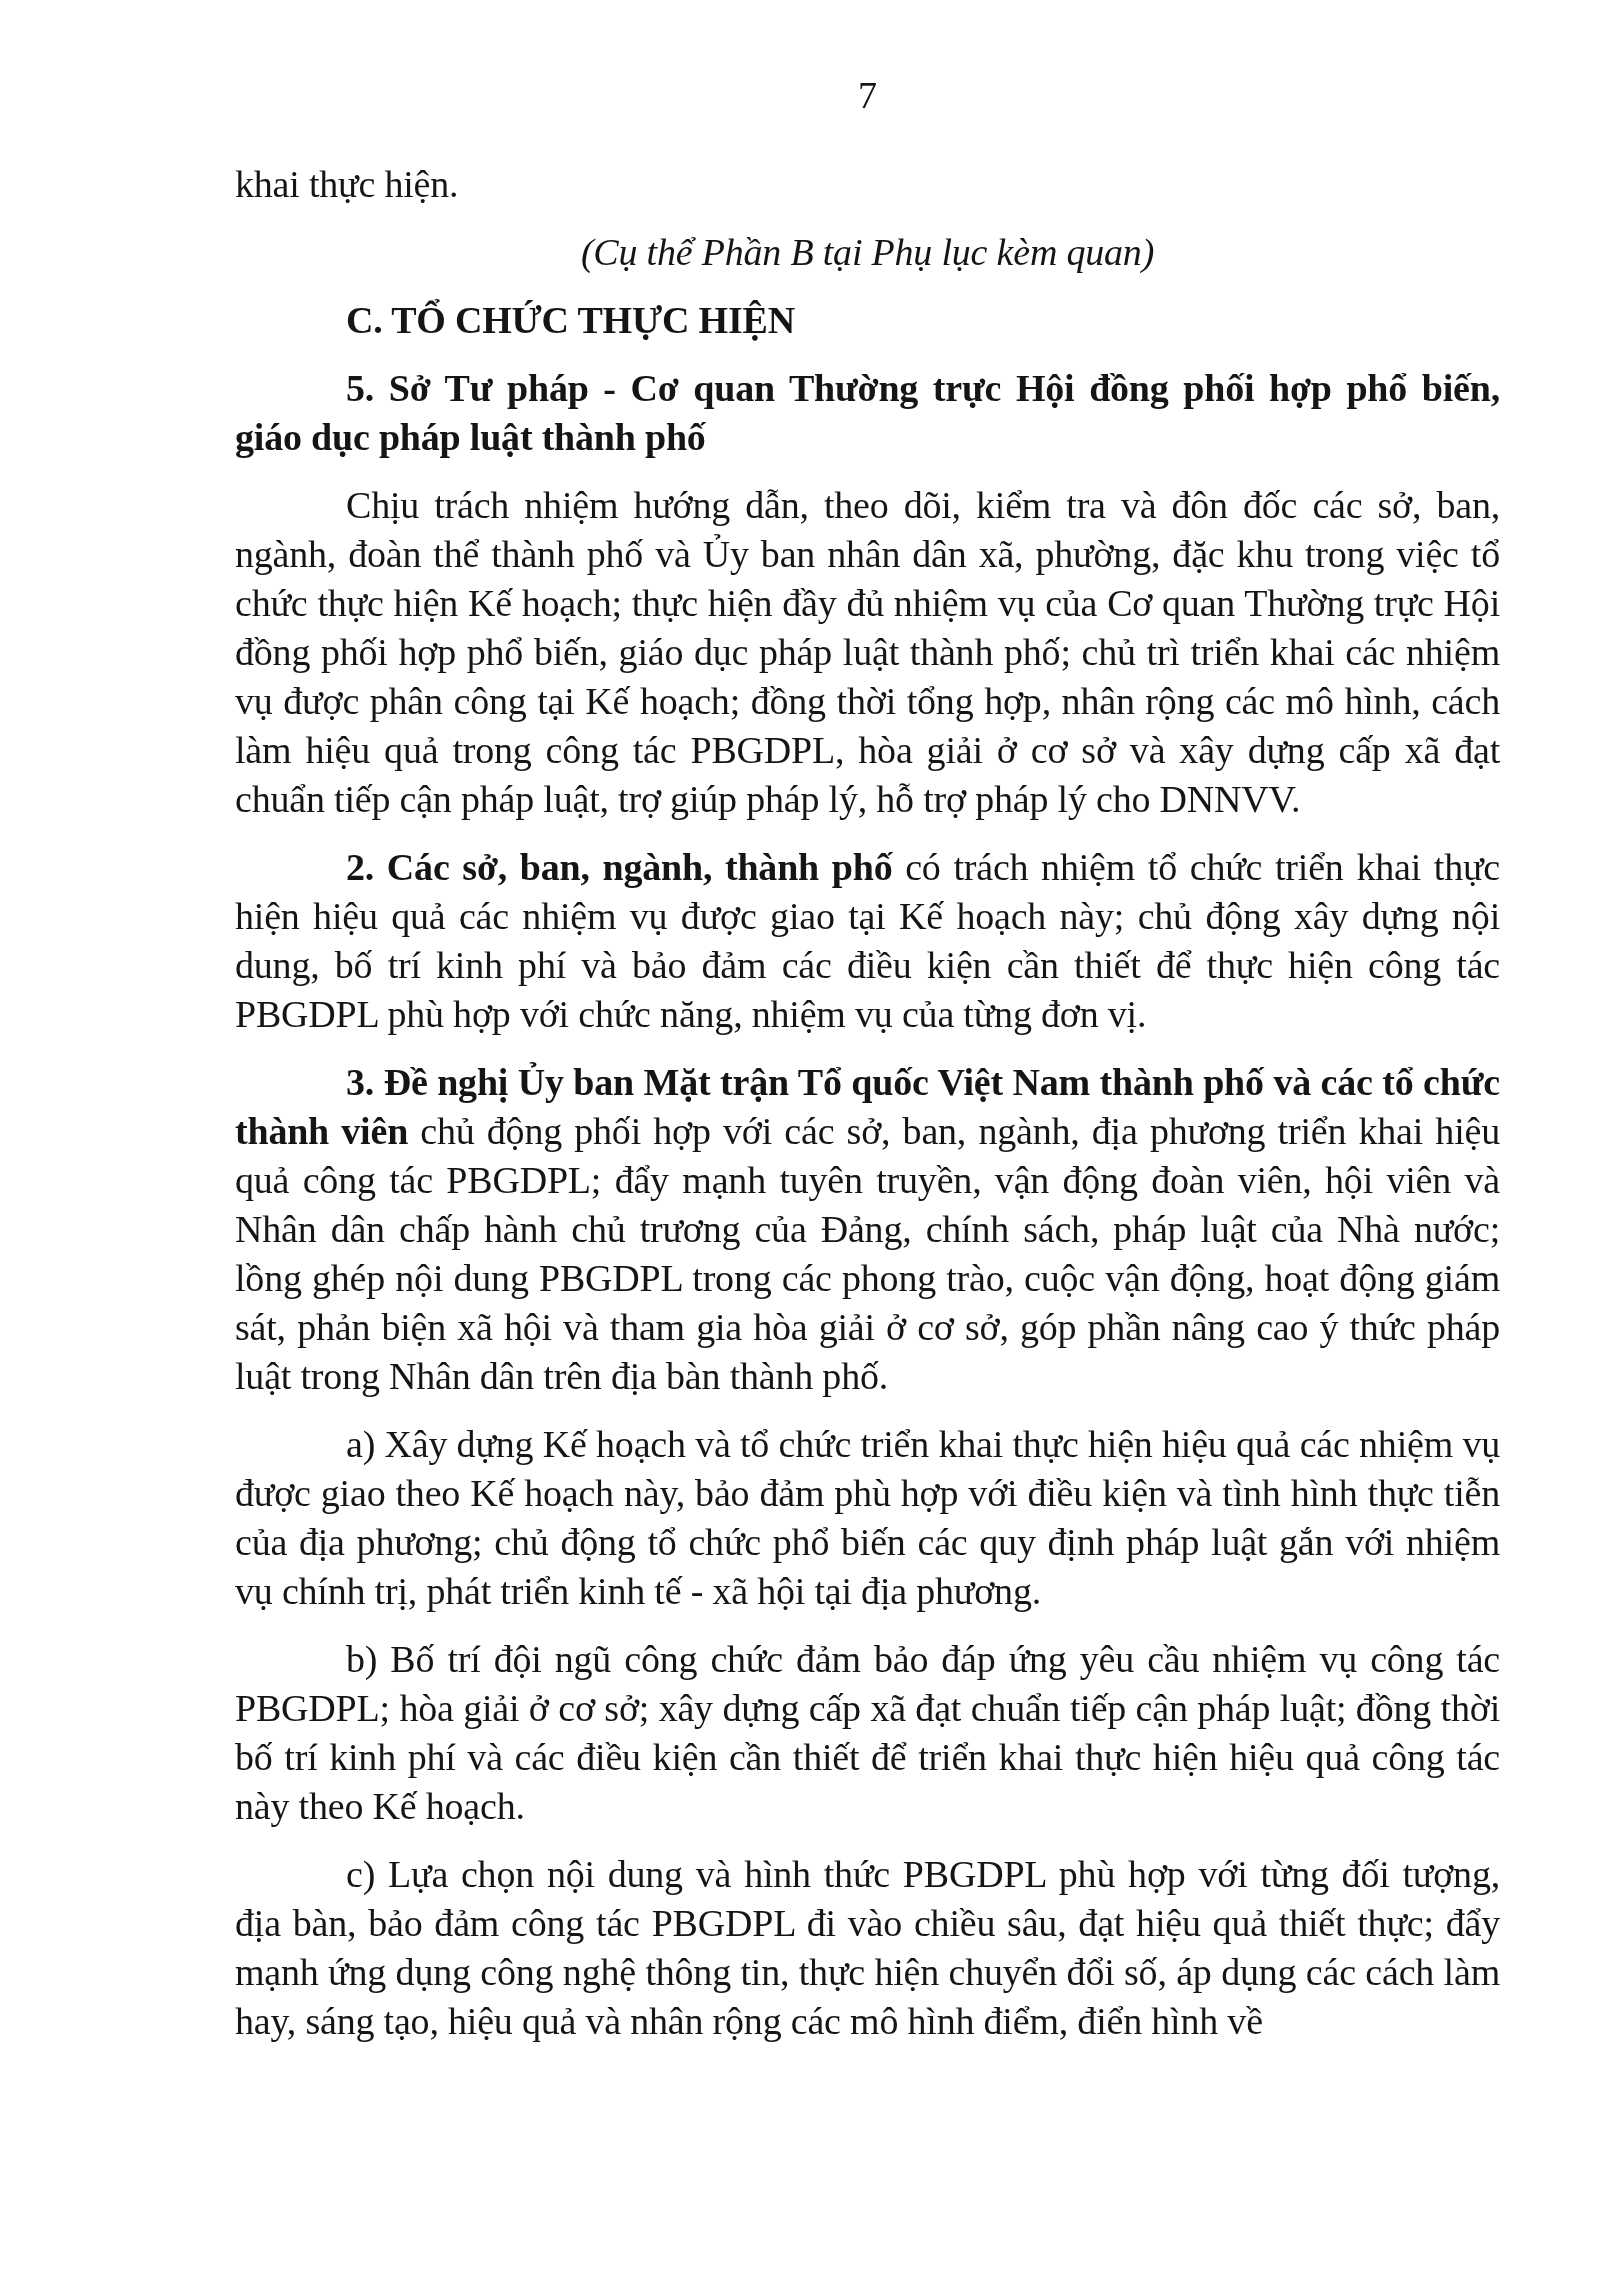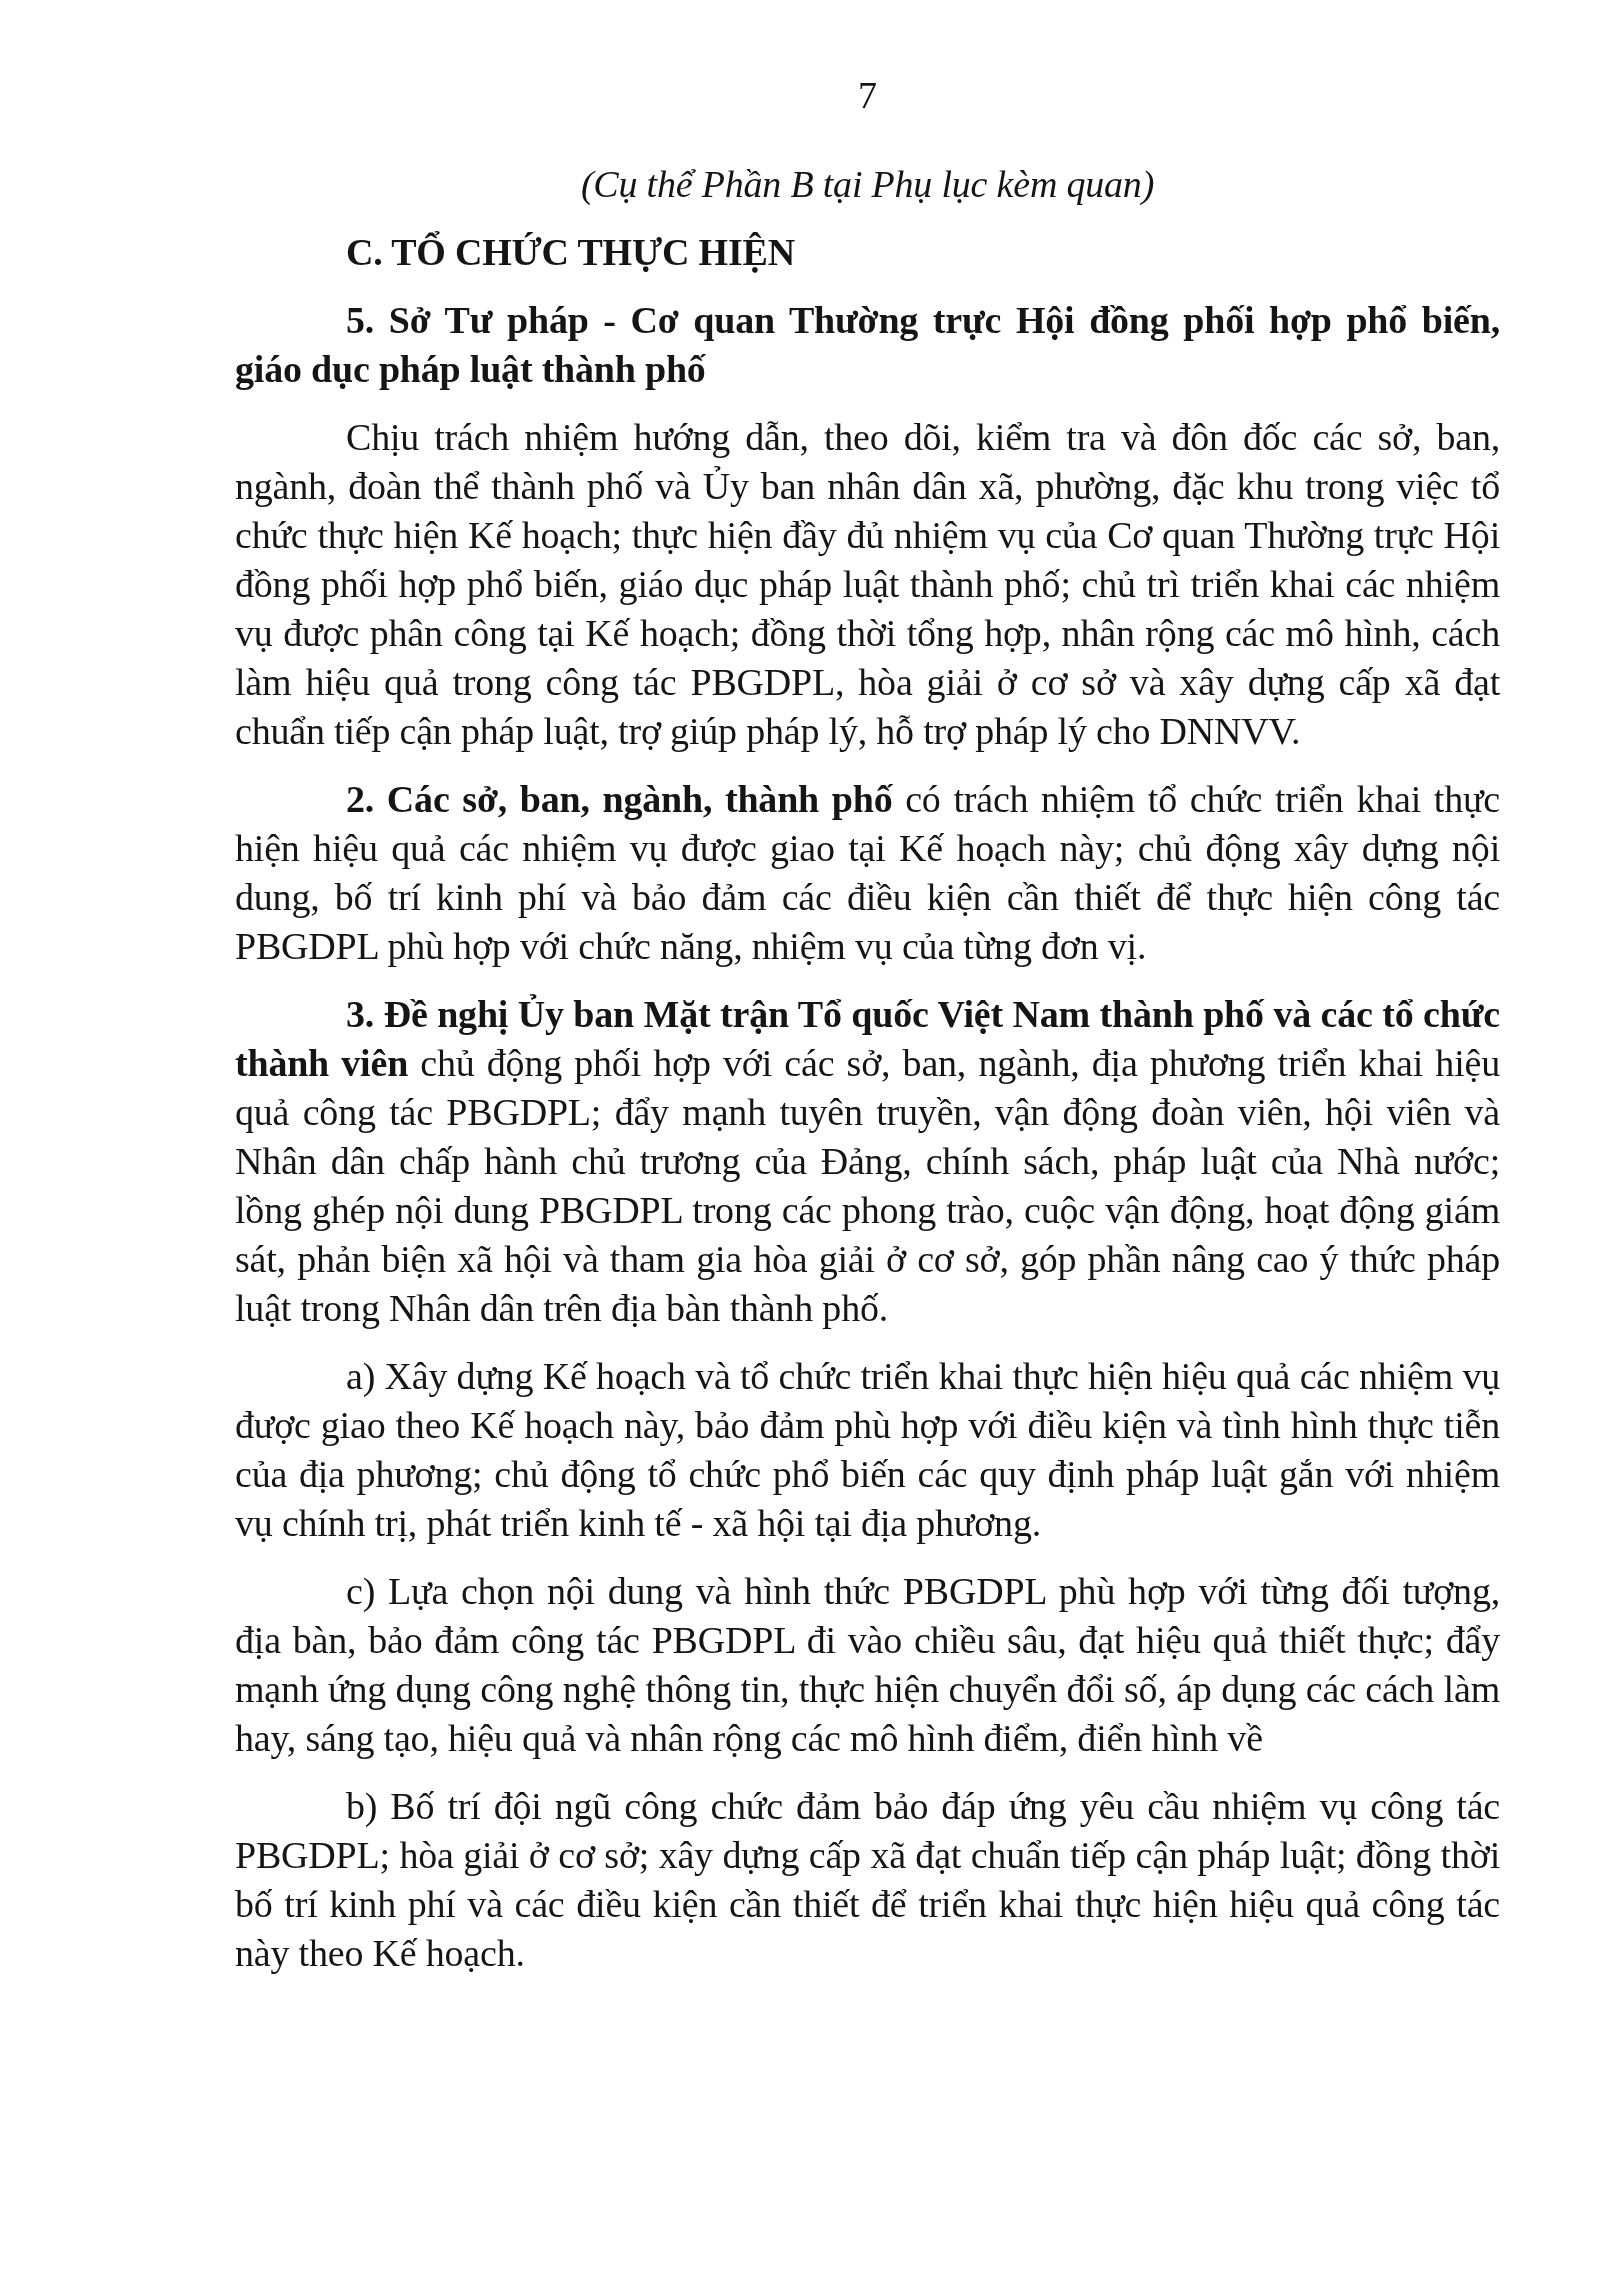--- a/index.html
+++ b/index.html
@@ -55,25 +55,26 @@
   .b { font-weight: bold; }
   .i { font-style: italic; }
 </style>
 </head>
 <body>
 
 <div class="page">
   <div class="content">
     <div class="page-number">7</div>
     <div>
+        <p class="block plain"><span>khai thực hiện.</span></p>
         <p class="block center-italic"><span class="i">(Cụ thể Phần B tại Phụ lục kèm quan)</span></p>
         <p class="block heading"><span class="b">C. TỔ CHỨC THỰC HIỆN</span></p>
         <p class="block para"><span class="b">5. Sở Tư pháp - Cơ quan Thường trực Hội đồng phối hợp phổ biến, giáo dục pháp luật thành phố</span></p>
         <p class="block para"><span>Chịu trách nhiệm hướng dẫn, theo dõi, kiểm tra và đôn đốc các sở, ban, ngành, đoàn thể thành phố và Ủy ban nhân dân xã, phường, đặc khu trong việc tổ chức thực hiện Kế hoạch; thực hiện đầy đủ nhiệm vụ của Cơ quan Thường trực Hội đồng phối hợp phổ biến, giáo dục pháp luật thành phố; chủ trì triển khai các nhiệm vụ được phân công tại Kế hoạch; đồng thời tổng hợp, nhân rộng các mô hình, cách làm hiệu quả trong công tác PBGDPL, hòa giải ở cơ sở và xây dựng cấp xã đạt chuẩn tiếp cận pháp luật, trợ giúp pháp lý, hỗ trợ pháp lý cho DNNVV.</span></p>
         <p class="block para"><span class="b">2. Các sở, ban, ngành, thành phố </span><span>có trách nhiệm tổ chức triển khai thực hiện hiệu quả các nhiệm vụ được giao tại Kế hoạch này; chủ động xây dựng nội dung, bố trí kinh phí và bảo đảm các điều kiện cần thiết để thực hiện công tác PBGDPL phù hợp với chức năng, nhiệm vụ của từng đơn vị.</span></p>
         <p class="block para"><span class="b">3. Đề nghị Ủy ban Mặt trận Tổ quốc Việt Nam thành phố và các tổ chức thành viên </span><span>chủ động phối hợp với các sở, ban, ngành, địa phương triển khai hiệu quả công tác PBGDPL; đẩy mạnh tuyên truyền, vận động đoàn viên, hội viên và Nhân dân chấp hành chủ trương của Đảng, chính sách, pháp luật của Nhà nước; lồng ghép nội dung PBGDPL trong các phong trào, cuộc vận động, hoạt động giám sát, phản biện xã hội và tham gia hòa giải ở cơ sở, góp phần nâng cao ý thức pháp luật trong Nhân dân trên địa bàn thành phố.</span></p>
         <p class="block para"><span>a) Xây dựng Kế hoạch và tổ chức triển khai thực hiện hiệu quả các nhiệm vụ được giao theo Kế hoạch này, bảo đảm phù hợp với điều kiện và tình hình thực tiễn của địa phương; chủ động tổ chức phổ biến các quy định pháp luật gắn với nhiệm vụ chính trị, phát triển kinh tế - xã hội tại địa phương.</span></p>
+        <p class="block para"><span>b) Bố trí đội ngũ công chức đảm bảo đáp ứng yêu cầu nhiệm vụ công tác PBGDPL; hòa giải ở cơ sở; xây dựng cấp xã đạt chuẩn tiếp cận pháp luật; đồng thời bố trí kinh phí và các điều kiện cần thiết để triển khai thực hiện hiệu quả công tác này theo Kế hoạch.</span></p>
         <p class="block para"><span>c) Lựa chọn nội dung và hình thức PBGDPL phù hợp với từng đối tượng, địa bàn, bảo đảm công tác PBGDPL đi vào chiều sâu, đạt hiệu quả thiết thực; đẩy mạnh ứng dụng công nghệ thông tin, thực hiện chuyển đổi số, áp dụng các cách làm hay, sáng tạo, hiệu quả và nhân rộng các mô hình điểm, điển hình về</span></p>
-        <p class="block para"><span>b) Bố trí đội ngũ công chức đảm bảo đáp ứng yêu cầu nhiệm vụ công tác PBGDPL; hòa giải ở cơ sở; xây dựng cấp xã đạt chuẩn tiếp cận pháp luật; đồng thời bố trí kinh phí và các điều kiện cần thiết để triển khai thực hiện hiệu quả công tác này theo Kế hoạch.</span></p>
       </div>
   </div>
 </div>
 
 
 </body></html>

